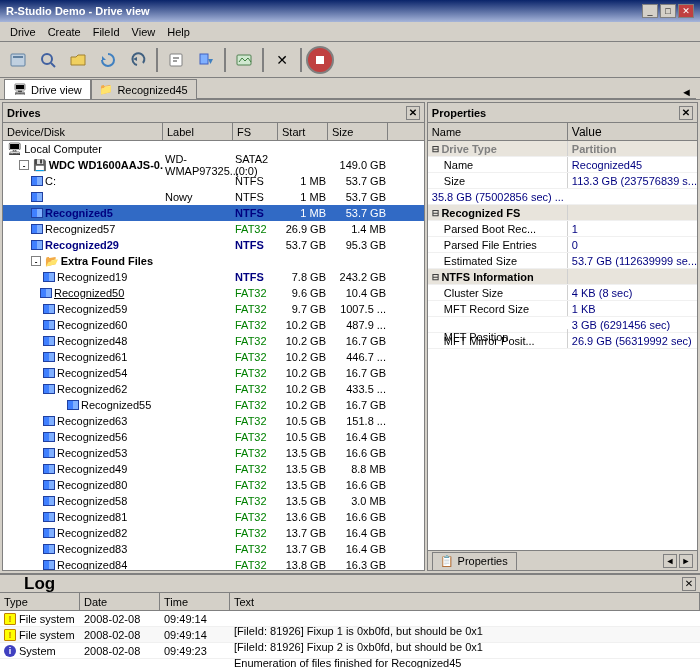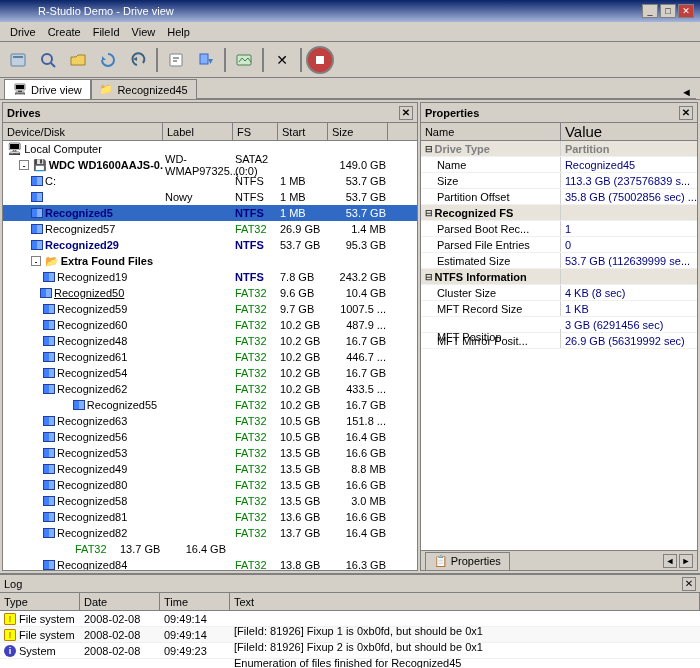--- a/index.html
+++ b/index.html
@@ -17,22 +17,21 @@
       background: linear-gradient(to bottom, #0a246a, #a6b5da);
       color: white;
       height: 22px;
       display: flex;
       align-items: center;
       padding: 0 6px;
       justify-content: space-between;
     }
     .title-bar-text {
       font-size: 11px;
-      font-weight: normal;
-      margin-left: 32px;
+      font-weight: bold;
     }
     .title-bar-buttons {
       display: flex;
       gap: 2px;
     }
     .title-btn {
       width: 16px;
       height: 14px;
       background: #d4d0c8;
       border: 1px solid #808080;
@@ -209,21 +208,21 @@
       width: 160px;
       padding-left: 4px;
       white-space: nowrap;
       overflow: hidden;
       display: flex;
       align-items: center;
       gap: 2px;
     }
     .row-label { width: 70px; padding: 0 2px; }
     .row-fs { width: 45px; padding: 0 2px; }
-    .row-start { width: 50px; padding: 0 2px; text-align: left; }
+    .row-start { width: 50px; padding: 0 2px; text-align: right; }
     .row-size { width: 60px; padding: 0 2px; text-align: right; }
     .partition-icon { 
       width: 12px; height: 10px; 
       background: linear-gradient(to right, #4080ff 50%, #80b0ff 50%);
       border: 1px solid #2040a0;
       display: inline-block;
       flex-shrink: 0;
     }
 
     .ntfs-color { color: #000080; font-weight: bold; }
@@ -238,21 +237,21 @@
       flex-direction: column;
       margin: 2px 2px 2px 0;
     }
     .prop-headers {
       display: flex;
       background: #d4d0c8;
       border-bottom: 1px solid #808080;
       height: 18px;
     }
     .prop-col-name { width: 140px; padding: 1px 4px; border-right: 1px solid #808080; font-size: 11px; display: flex; align-items: center; }
-    .prop-col-value { flex: 1; padding: 1px 4px; font-size: 15px; display: flex; align-items: center; }
+    .prop-col-value { flex: 1; padding: 1px 4px; font-size: 12px; display: flex; align-items: center; }
 
     .prop-list {
       flex: 1;
       overflow-y: auto;
       font-size: 11px;
     }
     .prop-row {
       display: flex;
       height: 16px;
       align-items: center;
@@ -326,21 +325,21 @@
     }
     .log-header {
       background: #d4d0c8;
       height: 18px;
       display: flex;
       align-items: center;
       justify-content: space-between;
       padding: 0 4px;
       border-bottom: 1px solid #808080;
     }
-    .log-title { font-weight: normal; font-size: 11px; }
+    .log-title { font-weight: bold; font-size: 17px; margin-left: 20px; }
     .log-col-headers {
       display: flex;
       background: #d4d0c8;
       border-bottom: 1px solid #808080;
       height: 18px;
     }
     .log-col {
       padding: 1px 4px;
       border-right: 1px solid #808080;
       font-size: 11px;
@@ -662,21 +661,21 @@
     <div class="row-device" style="padding-left:40px; ">
       <span class="partition-icon"></span>
       <span style="">Recognized62</span>
     </div>
     <div class="row-label"></div>
     <div class="row-fs fat32-color">FAT32</div>
     <div class="row-start">10.2 GB</div>
     <div class="row-size">433.5 ...</div>
   </div>
         <div class="drive-row">
-    <div class="row-device" style="padding-left:64px;justify-content:center; ">
+    <div class="row-device" style="padding-left:64px; ">
       <span class="partition-icon"></span>
       <span style="">Recognized55</span>
     </div>
     <div class="row-label"></div>
     <div class="row-fs fat32-color">FAT32</div>
     <div class="row-start">10.2 GB</div>
     <div class="row-size">16.7 GB</div>
   </div>
         <div class="drive-row">
     <div class="row-device" style="padding-left:40px; ">
@@ -752,20 +751,24 @@
     <div class="row-device" style="padding-left:40px; ">
       <span class="partition-icon"></span>
       <span style="">Recognized82</span>
     </div>
     <div class="row-label"></div>
     <div class="row-fs fat32-color">FAT32</div>
     <div class="row-start">13.7 GB</div>
     <div class="row-size">16.4 GB</div>
   </div>
         <div class="drive-row">
+    <div class="row-device" style="padding-left:40px; ">
+      <span class="partition-icon"></span>
+      <span style="">Recognized83</span>
+    </div>
     <div class="row-label"></div>
     <div class="row-fs fat32-color">FAT32</div>
     <div class="row-start">13.7 GB</div>
     <div class="row-size">16.4 GB</div>
   </div>
         <div class="drive-row">
     <div class="row-device" style="padding-left:40px; ">
       <span class="partition-icon"></span>
       <span style="">Recognized84</span>
     </div>
@@ -802,24 +805,20 @@
     <div class="prop-value">Recognized45</div>
   </div>
         <div class="prop-row">
     <div class="prop-name" style="padding-left:16px;">
 
       <span style="">Size</span>
     </div>
     <div class="prop-value">113.3 GB (237576839 s...</div>
   </div>
         <div class="prop-row">
-    <div class="prop-name" style="padding-left:16px;">
-
-      <span style="">Partition Offset</span>
-    </div>
     <div class="prop-value">35.8 GB (75002856 sec)  ...</div>
   </div>
         <div class="prop-row category">
     <div class="prop-name" style="padding-left:4px;">
       <span class="expand-icon">⊟</span>
       <span style="">Recognized FS</span>
     </div>
     <div class="prop-value"></div>
   </div>
         <div class="prop-row">

